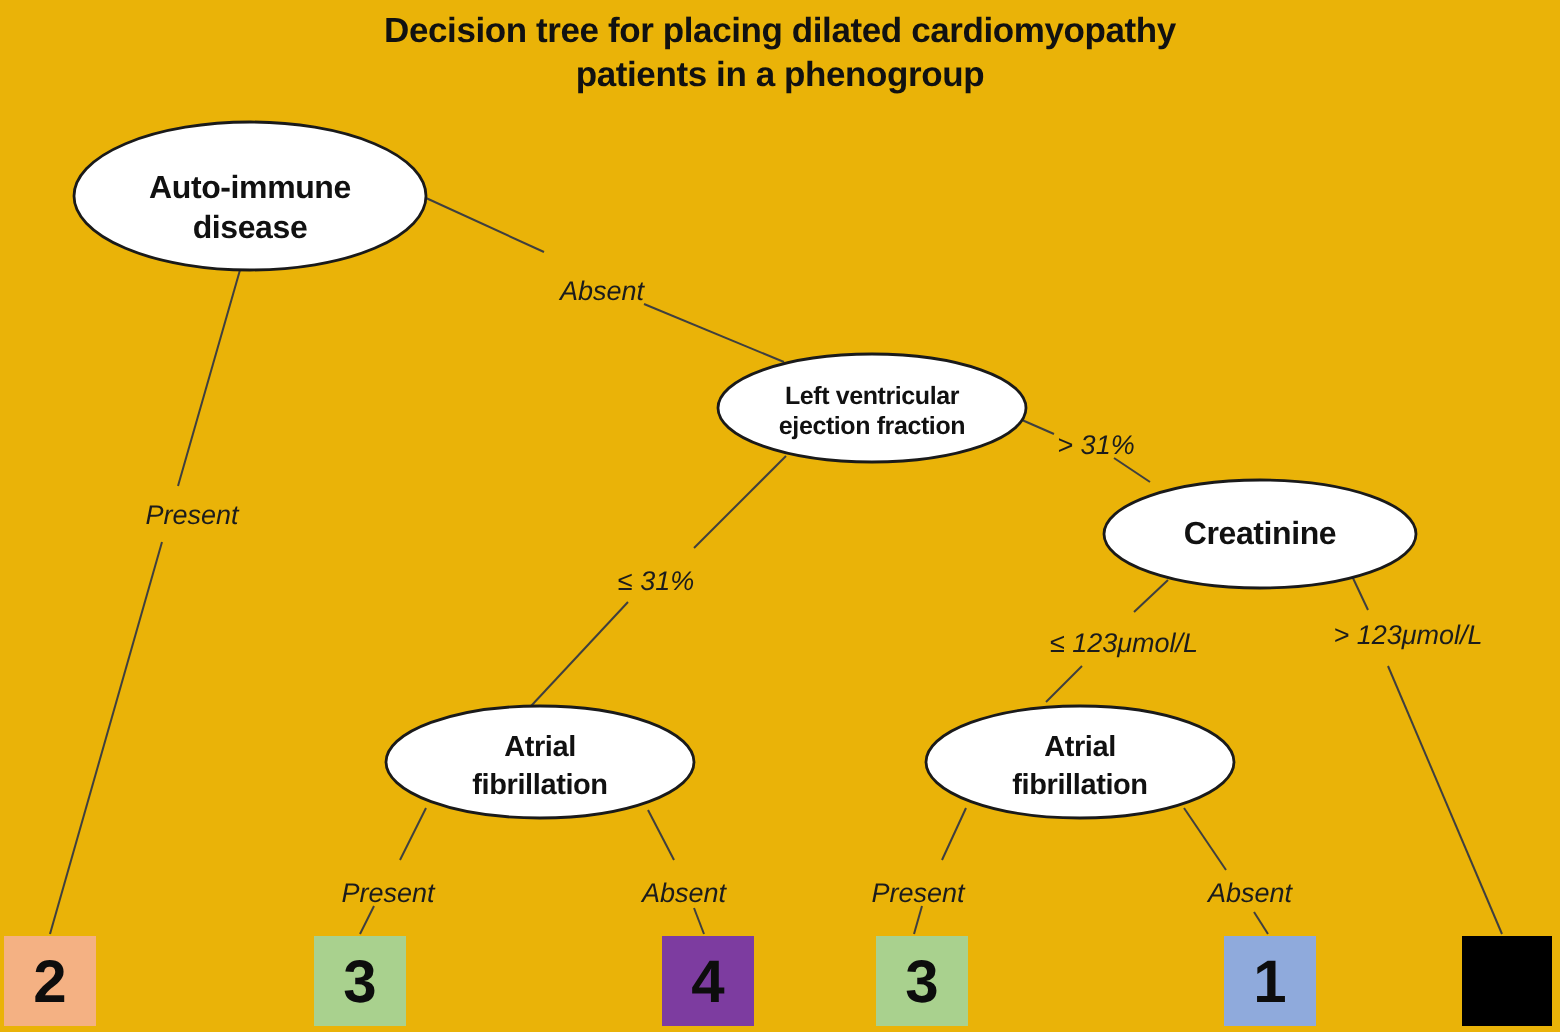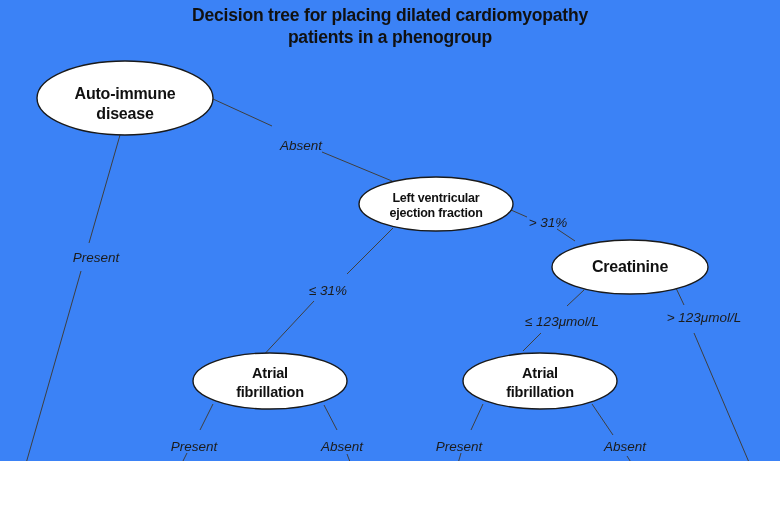--- a/index.html
+++ b/index.html
@@ -1,17 +1,17 @@
 <!DOCTYPE html>
 <html><head>
 <meta charset="utf-8">
 <style>
   html, body { margin: 0; padding: 0; background: #ffffff; }
   .figure-wrap {
-    width: 780px; height: 461px; background: #3b82f6;
+    width: 780px; height: 516px; background: #eab308;
     font-family: "Liberation Sans", "DejaVu Sans", sans-serif;
     overflow: hidden;
   }
   svg { display: block; }
   .title {
     font-family: "Liberation Sans", "DejaVu Sans", sans-serif;
     font-weight: 700; font-size: 17.5px; fill: #111111;
     text-anchor: middle; letter-spacing: -0.2px;
   }
   .node-ellipse { fill: #ffffff; stroke: #1a1a1a; stroke-width: 1.4; }

